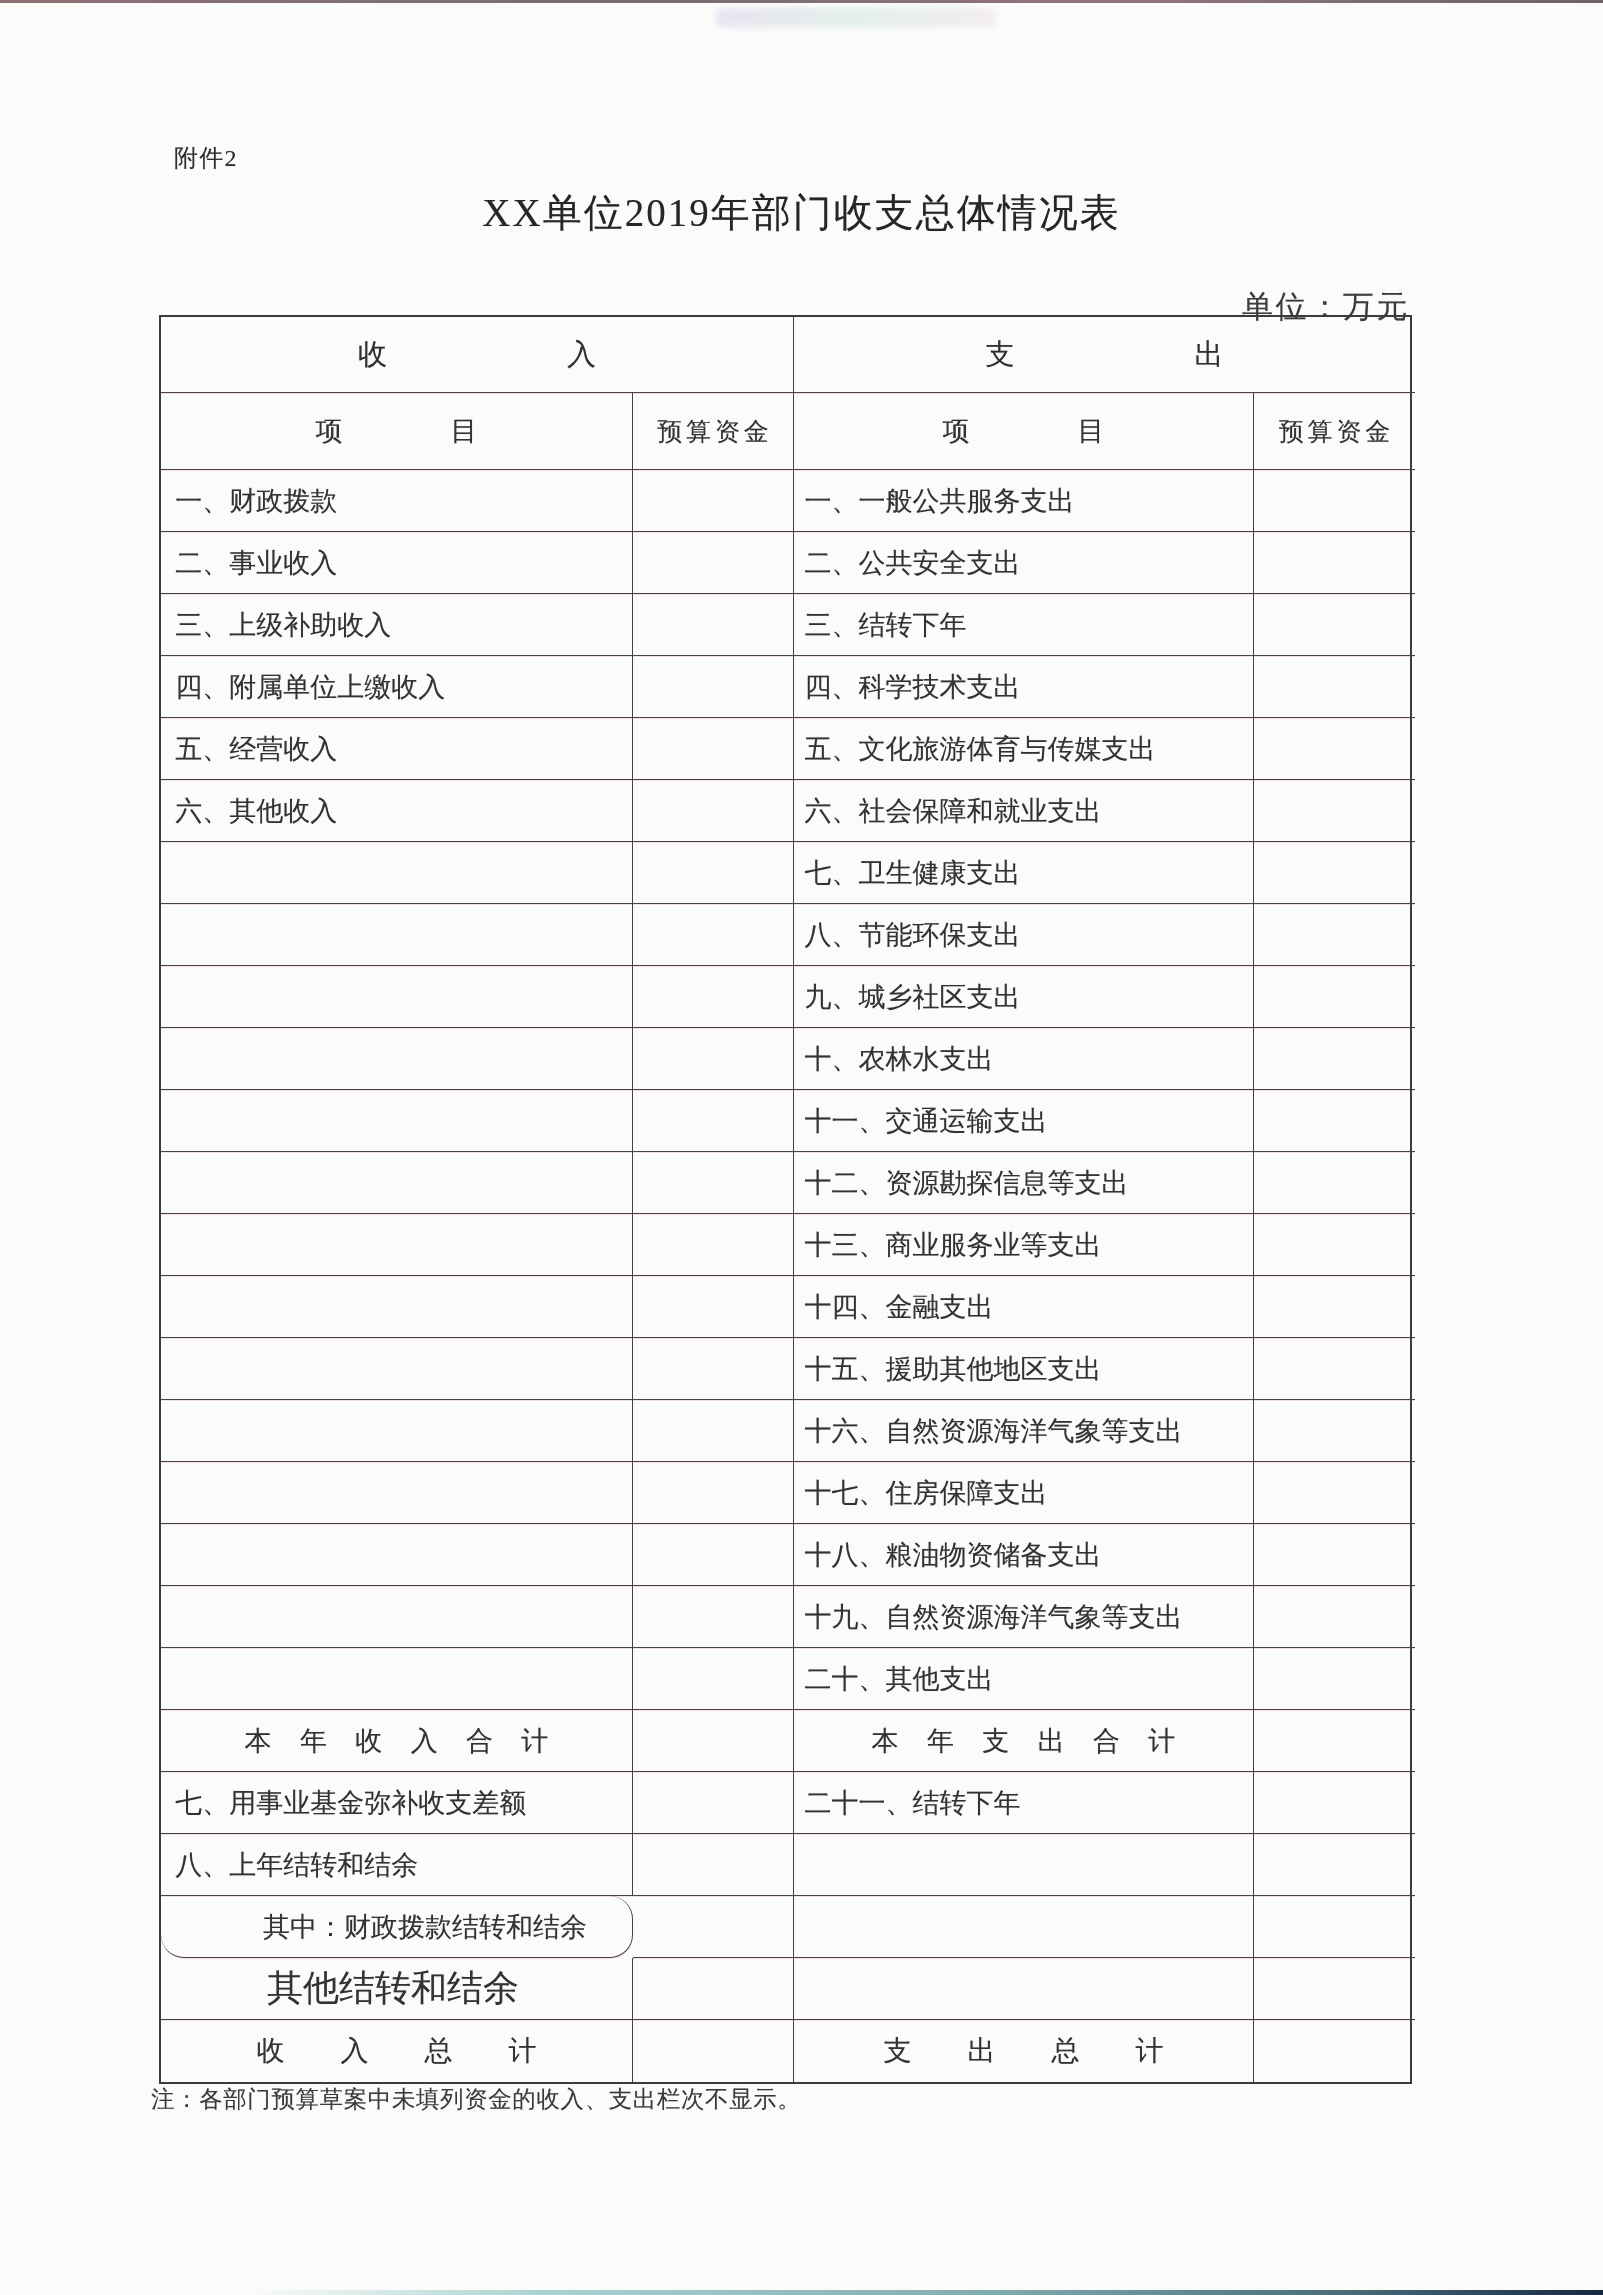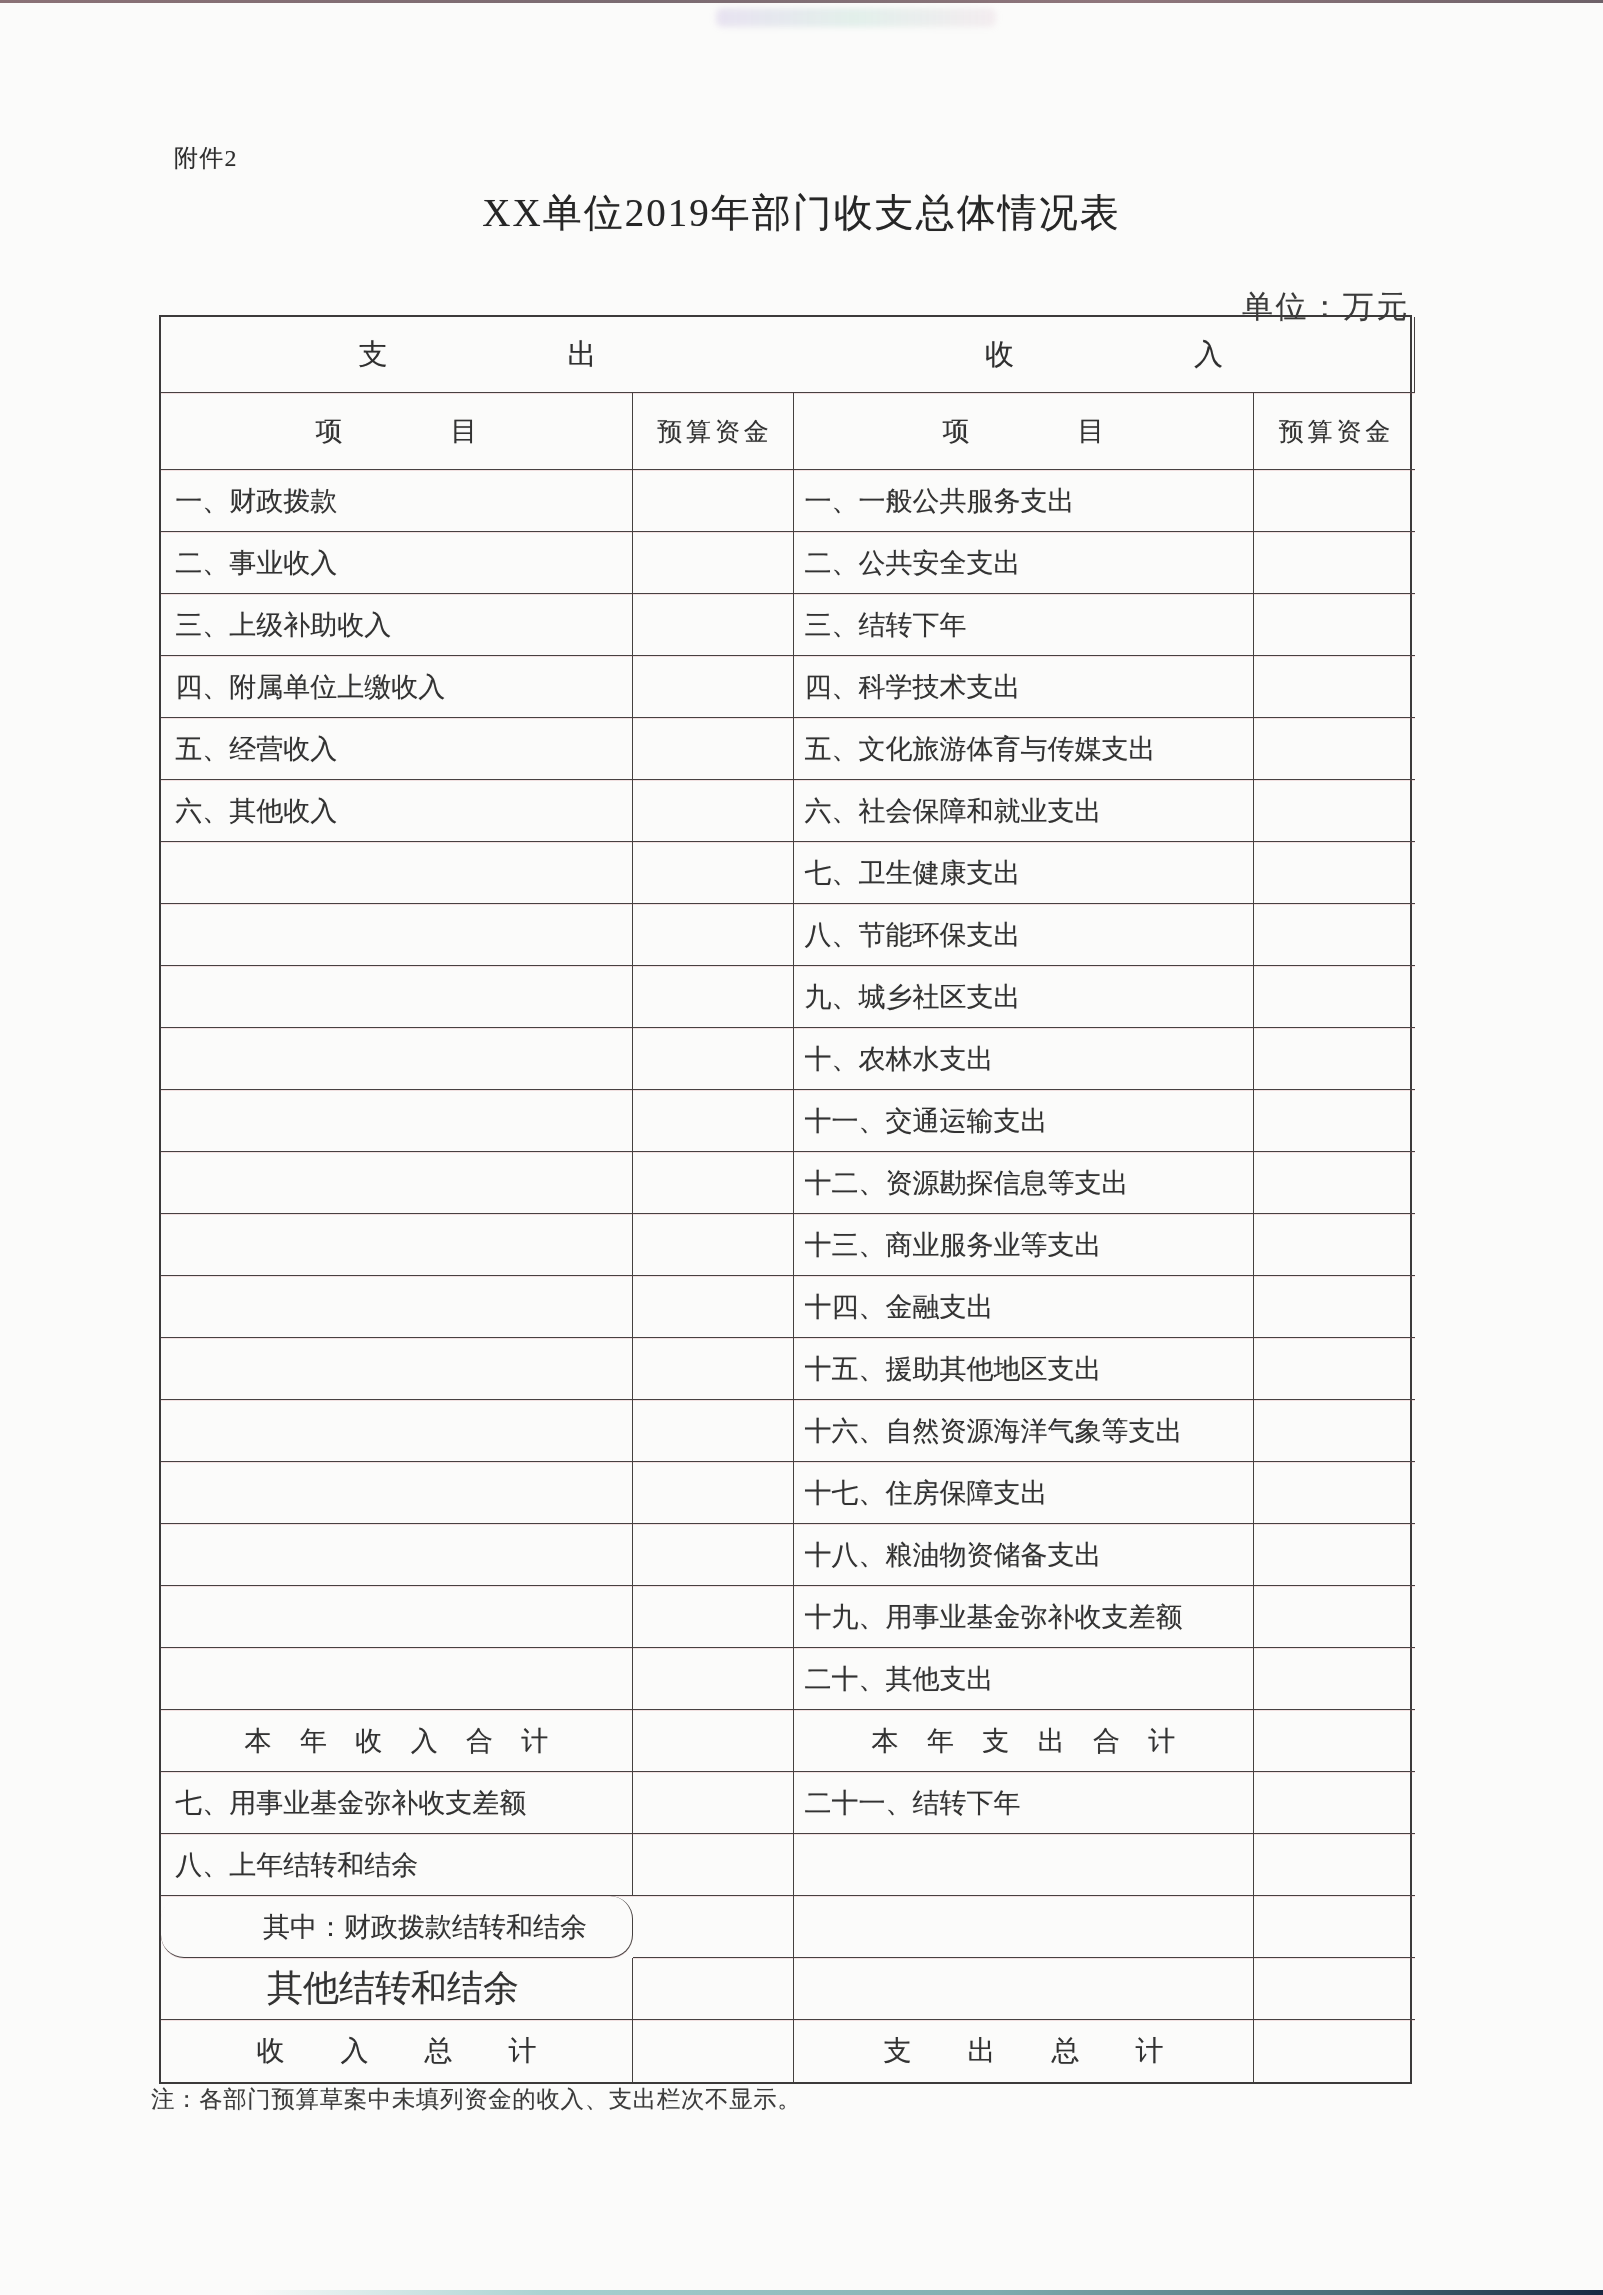--- a/index.html
+++ b/index.html
@@ -68,22 +68,22 @@
 
 <div class="sheet">
   <div class="scan-top-line"></div>
   <div class="scan-top-smudge"></div>
 
   <div class="attachment">附件2</div>
   <div class="doc-title">XX单位2019年部门收支总体情况表</div>
   <div class="unit-label">单位：万元</div>
 
   <div class="budget-table">
+    <div class="cell span2 h-group">收入</div>
     <div class="cell span2 h-group last-col">支出</div>
-    <div class="cell span2 h-group">收入</div>
     <div class="cell h-item">项目</div>
     <div class="cell h-budget">预算资金</div>
     <div class="cell h-item">项目</div>
     <div class="cell h-budget last-col">预算资金</div>
 
   <div class="cell c-item side-income">一、财政拨款</div>
       <div class="cell c-empty"></div>
       <div class="cell c-item side-expense">一、一般公共服务支出</div>
       <div class="cell c-empty last-col"></div>
       <div class="cell c-item side-income">二、事业收入</div>
@@ -149,21 +149,21 @@
       <div class="cell c-empty side-income"></div>
       <div class="cell c-empty"></div>
       <div class="cell c-item side-expense">十七、住房保障支出</div>
       <div class="cell c-empty last-col"></div>
       <div class="cell c-empty side-income"></div>
       <div class="cell c-empty"></div>
       <div class="cell c-item side-expense">十八、粮油物资储备支出</div>
       <div class="cell c-empty last-col"></div>
       <div class="cell c-empty side-income"></div>
       <div class="cell c-empty"></div>
-      <div class="cell c-item side-expense">十九、用事业基金弥补收支差额</div>
+      <div class="cell c-item side-expense">十九、自然资源海洋气象等支出</div>
       <div class="cell c-empty last-col"></div>
       <div class="cell c-empty side-income"></div>
       <div class="cell c-empty"></div>
       <div class="cell c-item side-expense">二十、其他支出</div>
       <div class="cell c-empty last-col"></div>
       <div class="cell c-total side-income">本年收入合计</div>
       <div class="cell c-empty"></div>
       <div class="cell c-total side-expense">本年支出合计</div>
       <div class="cell c-empty last-col"></div>
       <div class="cell c-item side-income">七、用事业基金弥补收支差额</div>

